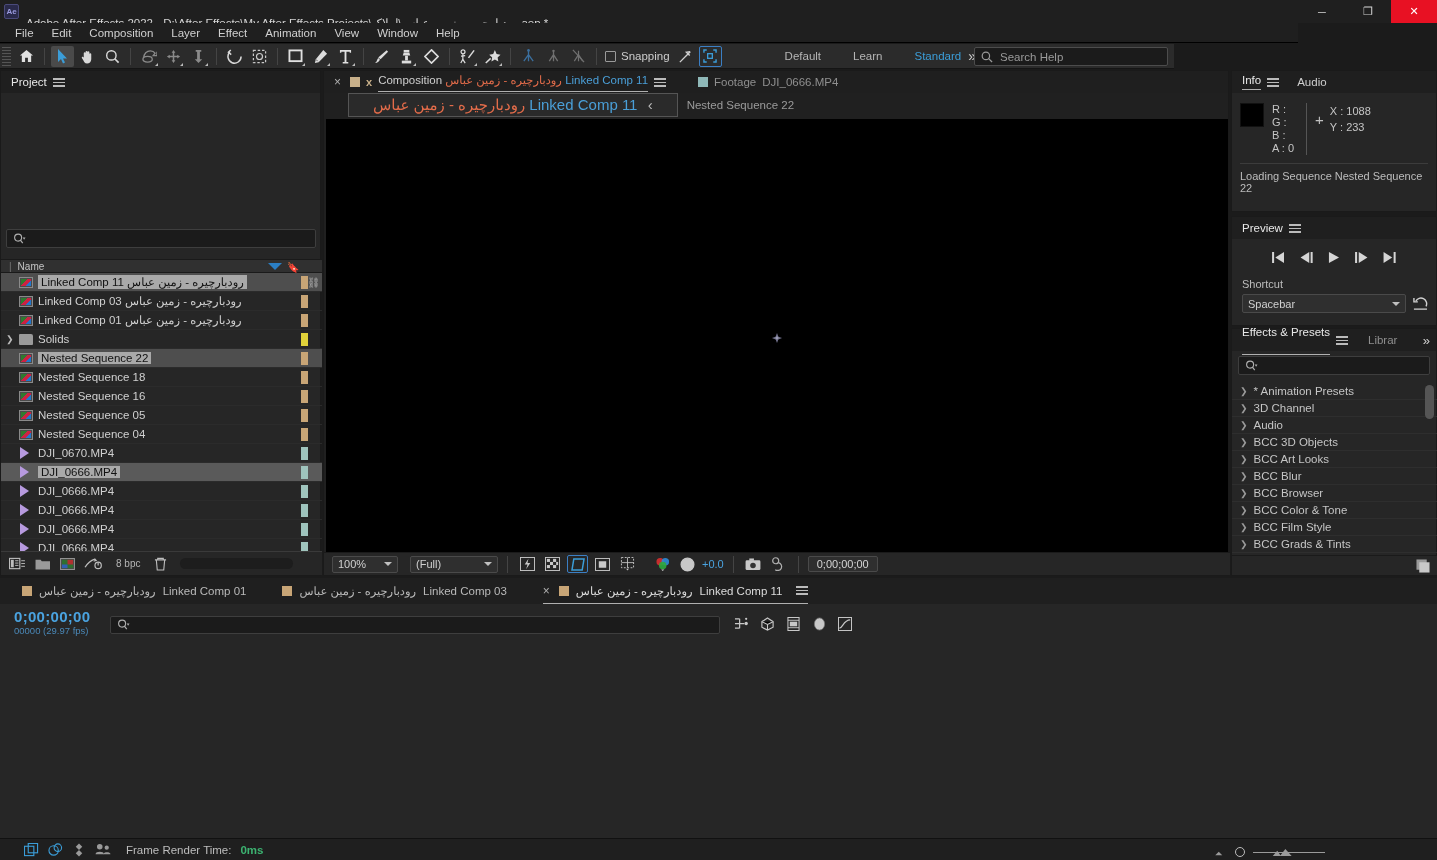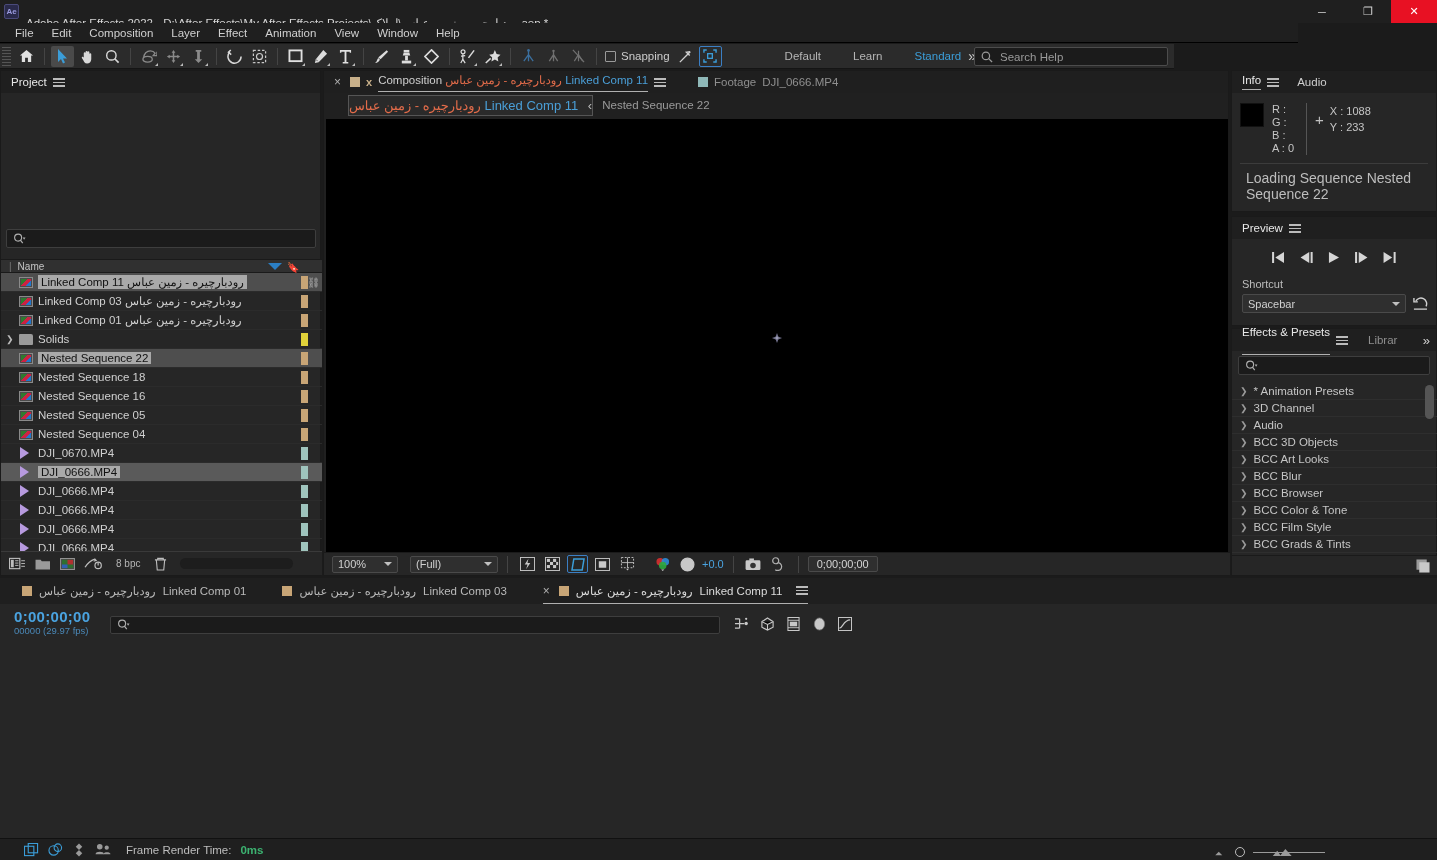--- a/index.html
+++ b/index.html
@@ -125,40 +125,40 @@
   .comp-tabbar { height:22px; background:#1f1f1f; display:flex; align-items:center; padding-left:10px; gap:6px; }
   .comp-tab-x { color:#b0b0b0; font-size:12px; margin-right:3px; }
   .tan-chip { width:10px; height:10px; background:#c8b08a; }
   .lock6 { color:#c8b08a; font-size:11px; font-weight:bold; }
   .comp-tab-active { font-size:11.5px; color:#cfcfcf; border-bottom:1px solid #b0b0b0; padding-bottom:4px;}
   .comp-title-fa { color:#e36c4a; direction:rtl; unicode-bidi:embed; }
   .comp-title-blue { color:#4a9fd8; }
   .footage-chip { width:10px;height:10px;background:#8fb8b8; margin-left:26px; }
   .footage-lbl { color:#8f8f8f; font-size:11.5px; }
   .breadcrumb { height:24px; display:flex; align-items:center; padding-left:24px; gap:9px; background:#202020;}
-  .bc-active { border:1px solid #555; background:#2a2a2a; padding:2px 0; font-size:13px; }
+  .bc-active { border:1px solid #555; background:#2a2a2a; padding:2px 24px; font-size:15px; }
   .bc-next { color:#9a9a9a; font-size:11.5px; }
   .viewer { position:absolute; left:2px; top:48px; width:902px; height:437px; background:#000; }
   .anchor { position:absolute; left:50%; top:50%; transform:translate(-50%,-50%);
     width:11px; height:11px; }
   .comp-bottombar { position:absolute; left:0; bottom:0; width:906px; height:23px;
     background:#262626; display:flex; align-items:center; gap:4px; padding-left:8px; border-top:1px solid #1a1a1a;}
   .dropdown { height:17px; background:#2f2f2f; border:1px solid #4a4a4a; border-radius:2px;
     display:flex; align-items:center; justify-content:space-between; padding:0 5px; font-size:11px; color:#d0d0d0; }
   .caret { width:0;height:0;border-left:4px solid transparent;border-right:4px solid transparent;border-top:4px solid #c0c0c0; margin-left:6px;}
   .cbtn { width:21px;height:18px;display:flex;align-items:center;justify-content:center;color:#c9c9c9; }
   .cbtn.on { border:1px solid #3b7fc4; border-radius:2px; }
   .tcode { background:#2f2f2f; border:1px solid #4a4a4a; border-radius:2px; padding:1px 8px; font-size:11px; color:#d5d5d5; }
 
   
   #info-panel { position:absolute; left:1231px; top:70px; width:206px; height:142px; background:#262626; }
   .swatch { width:24px;height:24px;background:#000; border:1px solid #111; }
   .rgba { font-size:11px; color:#c5c5c5; line-height:13px; }
   .xy { font-size:11px; color:#c5c5c5; line-height:16px; }
-  .info-msg { font-size:14px; color:#bdbdbd; padding:0 8px;margin-left:6px; }
+  .info-msg { font-size:11px; color:#bdbdbd; padding:0 8px; }
 
   #preview-panel { position:absolute; left:1231px; top:216px; width:206px; height:110px; background:#262626; }
   .transport { display:flex; align-items:center; justify-content:center; gap:15px; height:24px; }
   .shortcut-lbl { font-size:11px; color:#bdbdbd; padding-left:10px; }
 
   #ep-panel { position:absolute; left:1231px; top:328px; width:206px; height:248px; background:#262626; }
   .ep-search { margin:5px 6px; height:19px; background:#1b1b1b; border:1px solid #3e3e3e; border-radius:2px;
      display:flex; align-items:center; padding-left:6px; }
   .ep-list { position:absolute; left:0; top:54px; width:206px; height:172px; overflow:hidden; }
   .ep-row { height:17px; display:flex; align-items:center; padding-left:8px; gap:6px;

